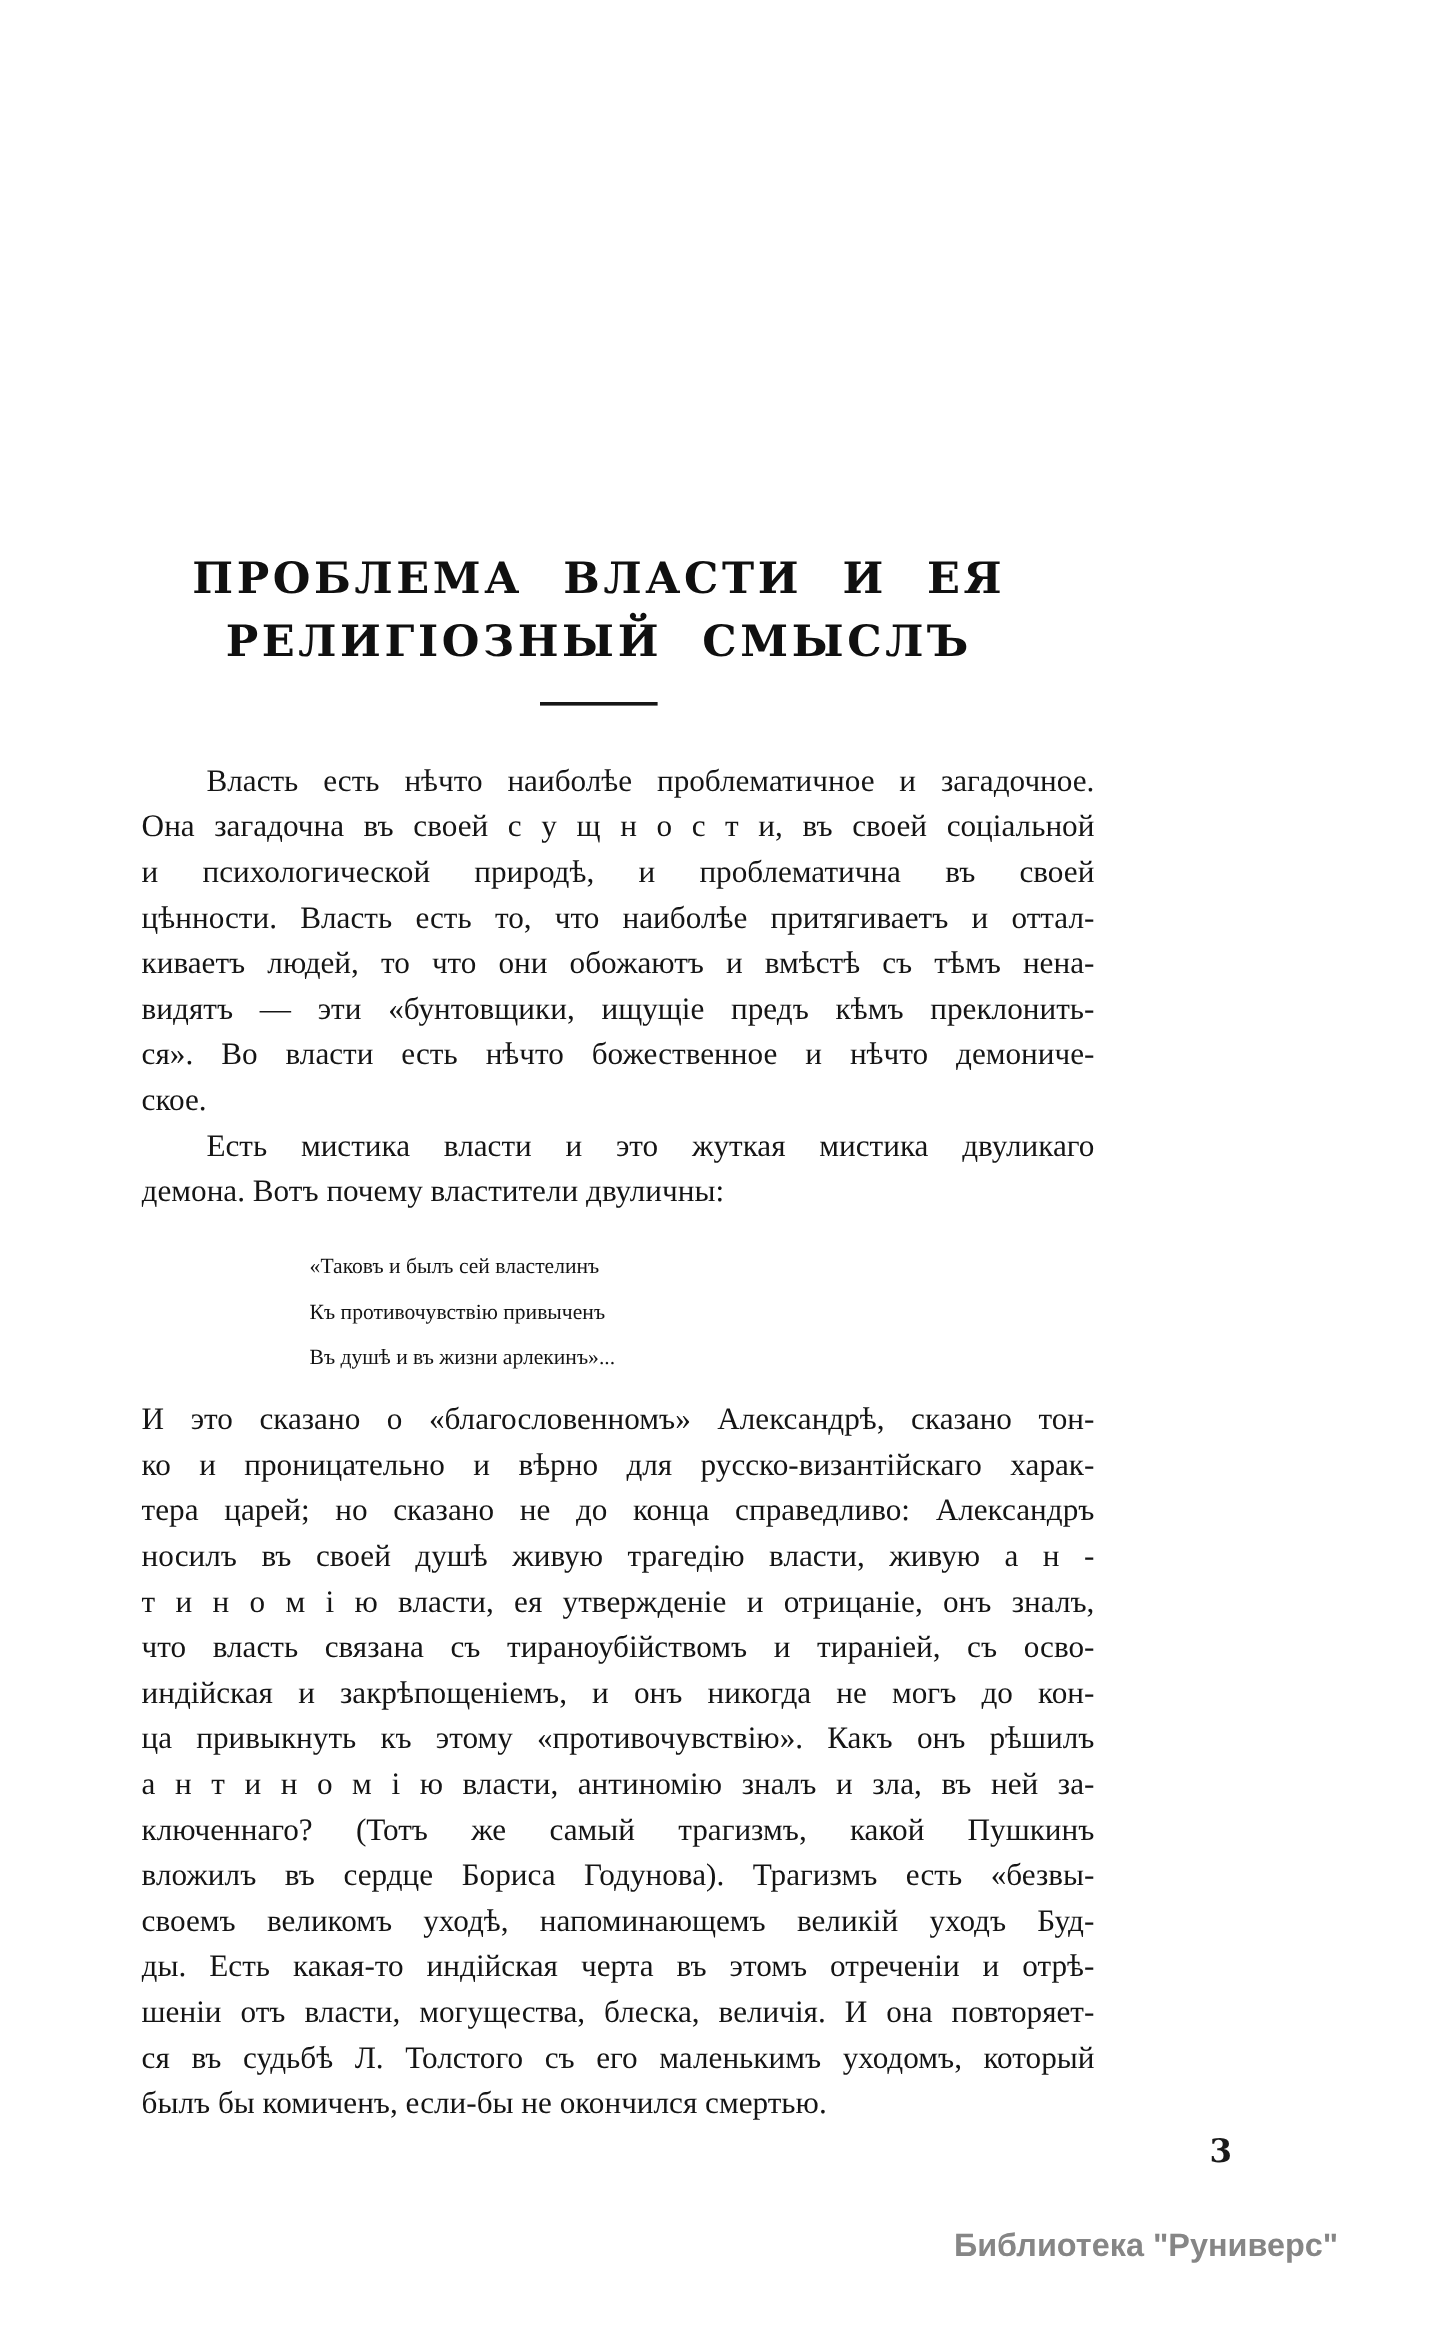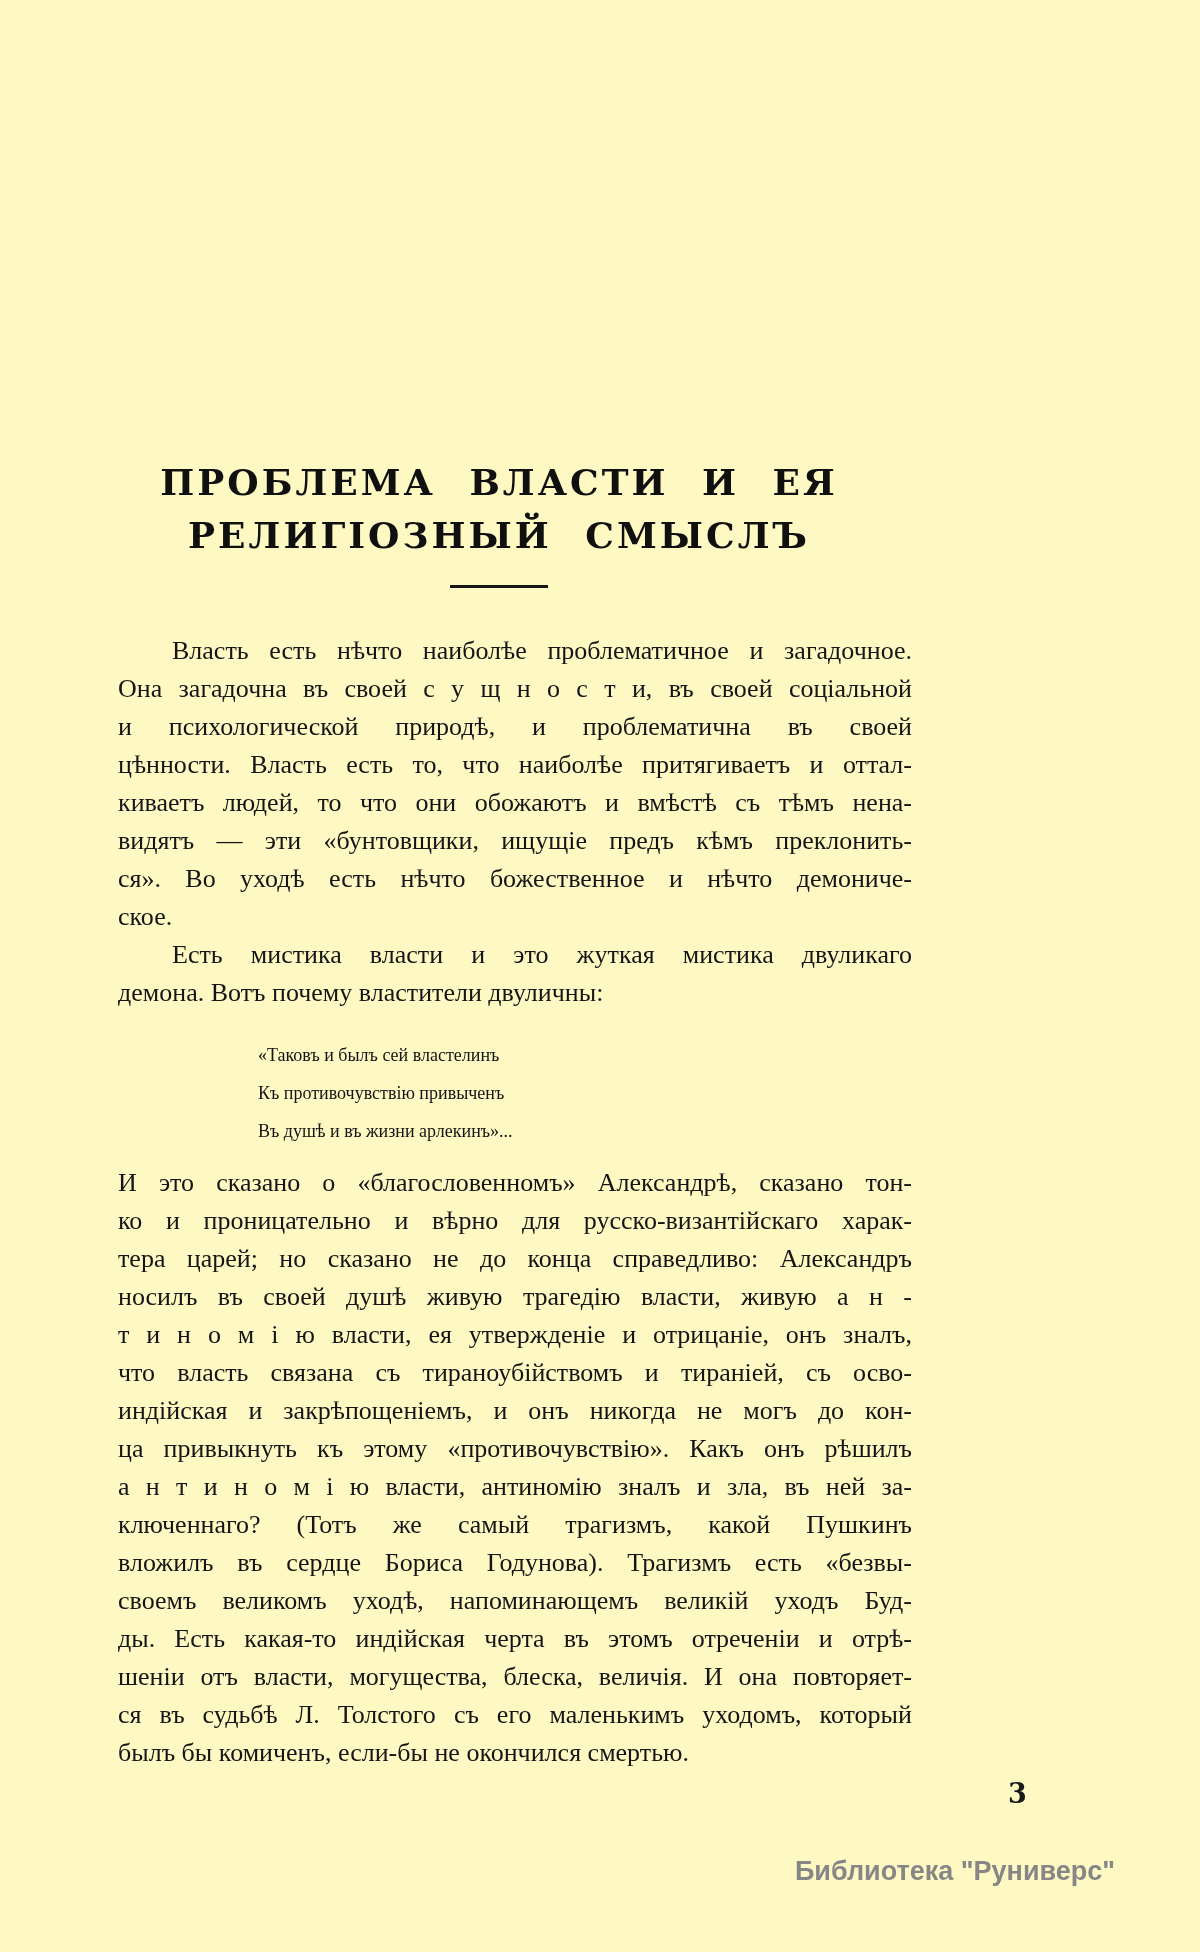--- a/index.html
+++ b/index.html
@@ -5,21 +5,21 @@
   html, body {
     margin: 0;
     padding: 0;
     background: #e8e8e4;
   }
   .page {
     position: relative;
     width: 1200px;
     height: 1952px;
     margin: 0 auto;
-    background: #fef9c3;
+    background: #ffffff;
     overflow: hidden;
     font-family: "Liberation Serif", serif;
     color: #141414;
   }
   .column {
     position: absolute;
     left: 86px;
     top: 456px;
     width: 826px;
   }
@@ -103,21 +103,21 @@
 
     <div class="title-divider"></div>
 
     <div class="body-block p1">
       <div class="ln j first">Власть есть нѣчто наиболѣе проблематичное и загадочное.</div>
       <div class="ln j">Она загадочна въ своей с у щ н о с т и, въ своей соціальной</div>
       <div class="ln j">и психологической природѣ, и проблематична въ своей</div>
       <div class="ln j">цѣнности. Власть есть то, что наиболѣе притягиваетъ и оттал-</div>
       <div class="ln j">киваетъ людей, то что они обожаютъ и вмѣстѣ съ тѣмъ нена-</div>
       <div class="ln j">видятъ — эти «бунтовщики, ищущіе предъ кѣмъ преклонить-</div>
-      <div class="ln j">ся». Во уходѣ есть нѣчто божественное и нѣчто демониче-</div>
+      <div class="ln j">ся». Во власти есть нѣчто божественное и нѣчто демониче-</div>
       <div class="ln left">ское.</div>
     </div>
 
     <div class="body-block">
       <div class="ln j first">Есть мистика власти и это жуткая мистика двуликаго</div>
       <div class="ln left">демона. Вотъ почему властители двуличны:</div>
     </div>
 
     <div class="verse-block">
       <div class="ln left">«Таковъ и былъ сей властелинъ</div>

